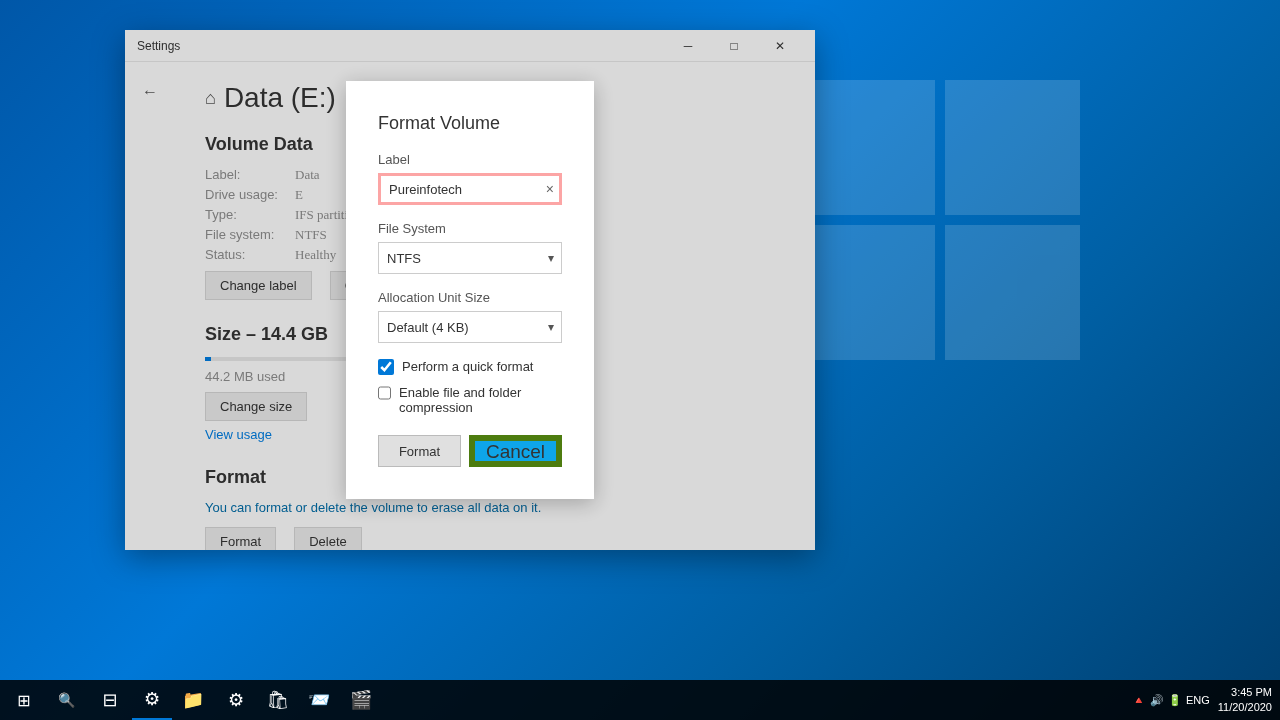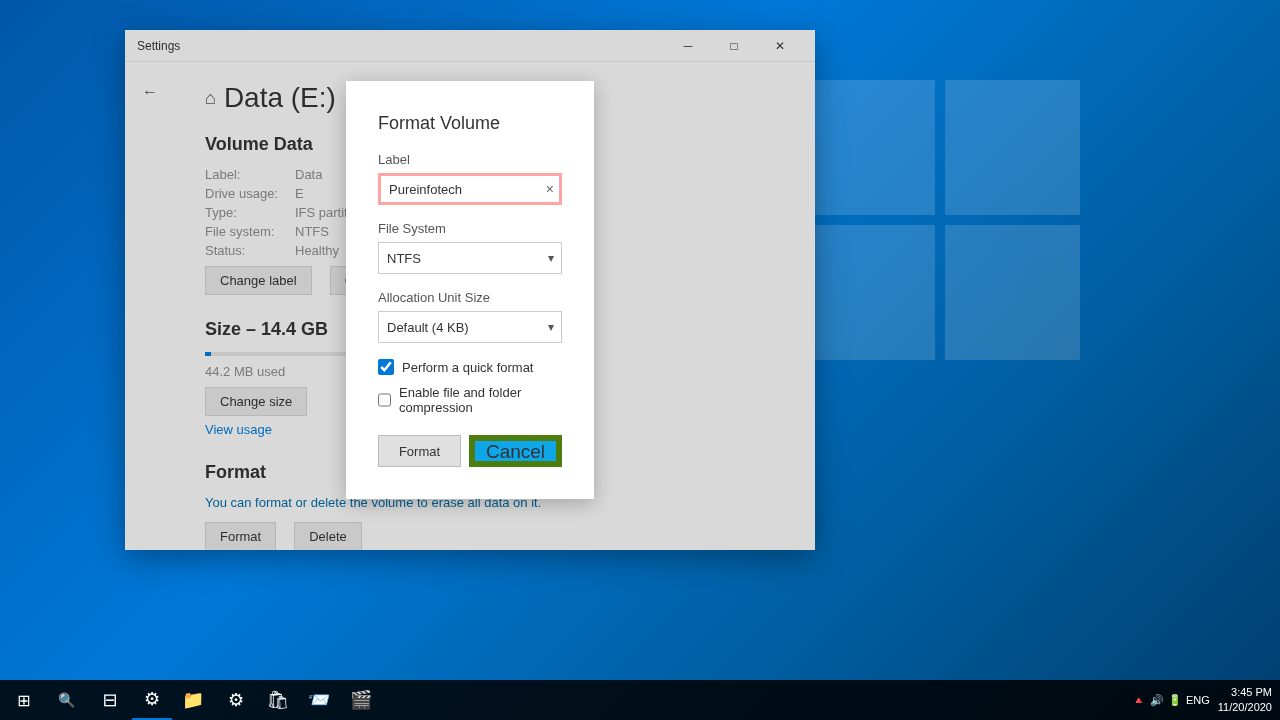--- a/index.html
+++ b/index.html
@@ -217,20 +217,21 @@
       margin-bottom: 4px;
     }
     .info-label {
       width: 90px;
       font-size: 13px;
       color: #888;
     }
     .info-value {
       font-size: 13px;
       color: #888;
+      font-family: Liberation Serif, serif;
     }
     .btn-group {
       display: flex;
       gap: 18px;
       margin-top: 8px;
     }
     .btn {
       padding: 6px 14px;
       font-size: 13px;
       background: #e0e0e0;
@@ -346,21 +347,21 @@
       right: 8px;
       top: 50%;
       transform: translateY(-50%);
       font-size: 12px;
       color: #555;
       pointer-events: none;
     }
 
     .checkbox-row {
       display: flex;
-      align-items: center;
+      align-items: flex-start;
       gap: 8px;
       margin-bottom: 10px;
     }
     .checkbox-input {
       width: 16px;
       height: 16px;
       cursor: pointer;
       accent-color: #0078d7;
     }
     .checkbox-label {

